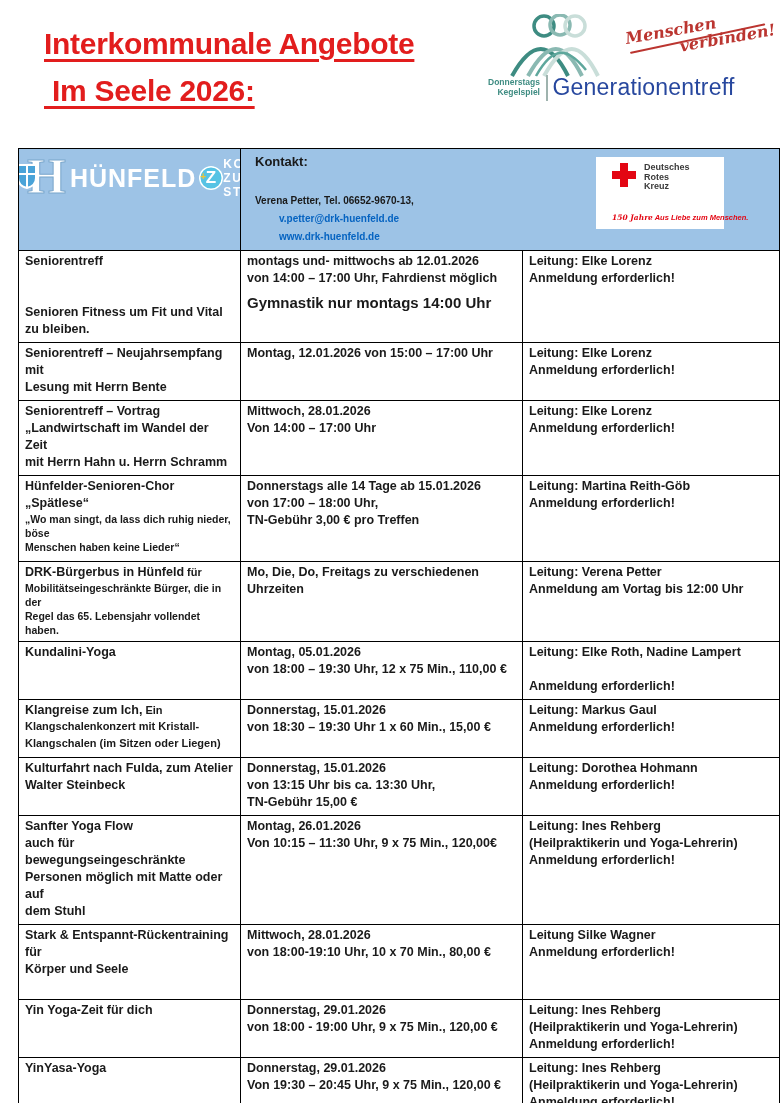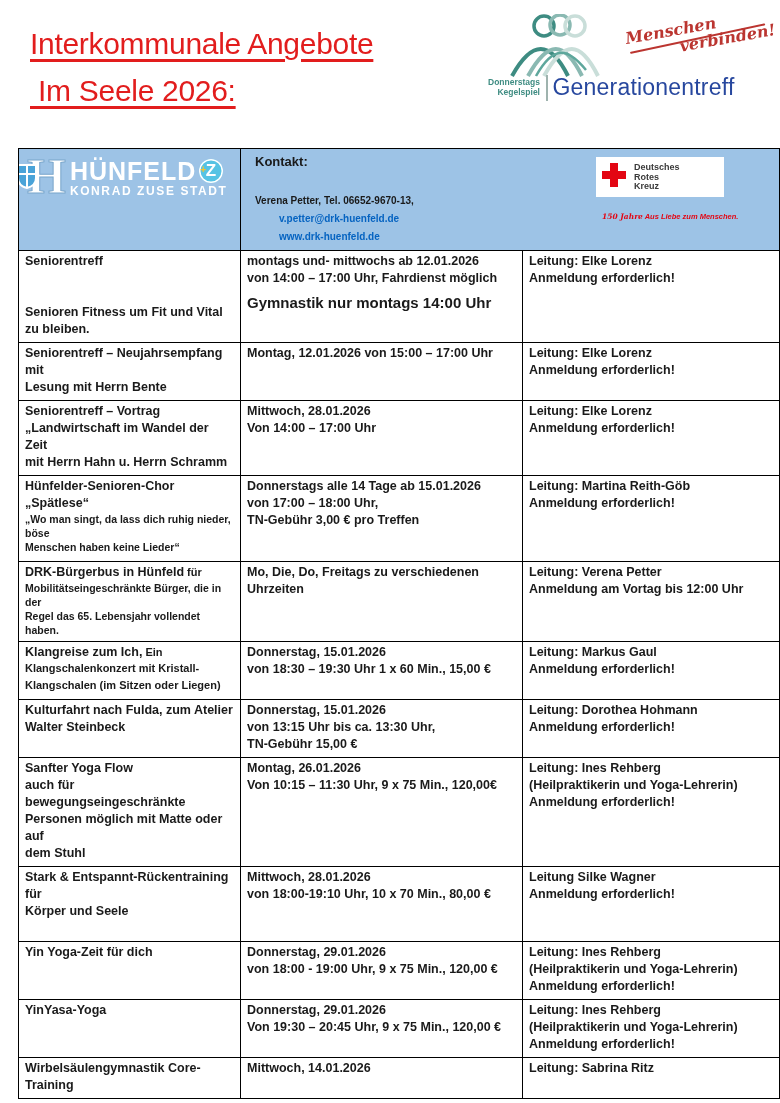--- a/index.html
+++ b/index.html
@@ -5,21 +5,21 @@
   :root{
     --title-red:#e21d1d; --link-blue:#0563c1; --header-bg:#9dc3e6; --border:#000000;
     --drk-red:#e30613; --logo-blue:#27479e; --logo-teal:#3e8c82; --slogan-red:#bb3530; --text:#1a1a1a;
   }
   *{box-sizing:border-box;}
   html,body{margin:0;padding:0;}
   body{width:780px;height:1103px;background:#ffffff;font-family:"Liberation Sans",sans-serif;overflow:hidden;}
   .page{position:relative;width:780px;height:1103px;background:#fff;}
 
   
-  .title{position:absolute;left:30px;top:20px;color:var(--title-red);font-weight:normal;font-size:30px;line-height:47px;letter-spacing:-0.3px;}
+  .title{position:absolute;left:44px;top:20px;color:var(--title-red);font-weight:bold;font-size:30px;line-height:47px;letter-spacing:-0.3px;}
   .title .tline{text-decoration:underline;text-decoration-thickness:3px;text-underline-offset:5px;white-space:pre;}
 
   
   .gen-logo{position:absolute;left:478px;top:12px;width:290px;height:105px;}
   .gen-figures{position:absolute;left:28px;top:2px;}
   .gen-bottom{position:absolute;left:0;top:62px;display:flex;align-items:center;}
   .gen-small{color:var(--logo-teal);font-size:8.5px;font-weight:bold;line-height:9.5px;text-align:right;width:62px;}
   .gen-div{width:1.5px;height:26px;background:#9fb3ae;margin:0 5px 0 6px;}
   .gen-name{color:var(--logo-blue);font-size:23px;font-weight:normal;letter-spacing:0.2px;}
   .gen-slogan{position:absolute;left:148px;top:6px;transform:rotate(-10deg);color:var(--slogan-red);
@@ -37,31 +37,31 @@
   .line.lg{font-size:15px;margin-top:6px;line-height:20px;}
   .line.sm{font-size:10.5px;line-height:14px;}
   .line.md{font-size:11px;line-height:15px;}
   .sm-inline{font-size:11px;}
 
   
   tr.head-row td{background:var(--header-bg);height:70px;position:relative;}
   .hu-logo{display:flex;align-items:center;gap:4px;padding-left:2px;}
   .hu-h{position:relative;color:#fff;font-size:50px;font-weight:bold;line-height:50px;font-family:"Liberation Serif",serif;-webkit-text-stroke:1px #7aa7cc;}
   .hu-shield{position:absolute;left:-2px;top:14px;}
-  .hu-text{display:flex;flex-direction:column;margin-top:4px;}
+  .hu-text{display:flex;margin-top:4px;}
   .hu-name{color:#fff;font-size:25px;font-weight:bold;letter-spacing:1px;line-height:26px;display:flex;align-items:center;gap:3px;}
   .hu-z{display:inline-flex;align-items:center;justify-content:center;width:24px;height:24px;border-radius:50%;
         background:#56c3e4;color:#fff;font-size:17px;font-weight:bold;box-shadow:0 0 0 1.5px #ffffff inset;position:relative;}
   .hu-z::before{content:"+";position:absolute;left:1px;top:-2px;color:#f4c430;font-size:10px;}
   .hu-sub{color:#fff;font-size:12px;letter-spacing:1.6px;line-height:14px;}
   .kontakt{padding:2px 2px 0 8px;}
   .k-label{font-size:13px;font-weight:bold;line-height:17px;}
   .k-line{font-size:10px;font-weight:bold;line-height:18px;margin-top:22px;}
   .k-link{display:block;color:var(--link-blue);font-size:10px;font-weight:bold;line-height:18px;cursor:pointer;margin-left:24px;}
-  .drk-box{position:absolute;left:355px;top:8px;width:128px;height:40px;background:#fff;padding:5px 4px 2px 6px;
+  .drk-box{position:absolute;left:355px;top:8px;width:128px;height:72px;background:#fff;padding:5px 4px 2px 16px;
            display:grid;grid-template-columns:26px 1fr;grid-template-rows:auto auto;column-gap:6px;}
   .drk-cross{position:relative;width:24px;height:24px;margin-top:1px;}
   .drk-cross::before{content:"";position:absolute;left:8px;top:0;width:8px;height:24px;background:var(--drk-red);}
   .drk-cross::after{content:"";position:absolute;left:0;top:8px;width:24px;height:8px;background:var(--drk-red);}
   .drk-text{font-size:9px;font-weight:bold;color:#3a3a3a;line-height:9.5px;margin-top:1px;}
   .drk-tagline{grid-column:1 / span 2;color:var(--drk-red);font-size:7.5px;font-style:italic;margin-top:16px;white-space:nowrap;}
   .drk-150{font-family:"DejaVu Serif",serif;font-weight:bold;}
 </style>
 </head>
 <body>
@@ -219,20 +219,34 @@
       <td class="c2">
             <div class="line">Mo, Die, Do, Freitags zu verschiedenen</div>
             <div class="line">Uhrzeiten</div>
           </td>
       <td class="c3">
             <div class="line">Leitung: Verena Petter</div>
             <div class="line">Anmeldung am Vortag bis 12:00 Uhr</div>
           </td>
     </tr>
 
+    <tr>
+      <td class="c1">
+            <div class="line">Kundalini-Yoga</div>
+          </td>
+      <td class="c2">
+            <div class="line">Montag, 05.01.2026</div>
+            <div class="line">von 18:00 – 19:30 Uhr, 12 x 75 Min., 110,00 €</div>
+          </td>
+      <td class="c3">
+            <div class="line">Leitung: Elke Roth, Nadine Lampert</div>
+            <div class="line">&nbsp;</div>
+            <div class="line">Anmeldung erforderlich!</div>
+          </td>
+    </tr>
 
     <tr>
       <td class="c1">
             <div class="line">Klangreise zum Ich,<span class="sm-inline"> Ein</span></div>
             <div class="line md">Klangschalenkonzert mit Kristall-</div>
             <div class="line md">Klangschalen (im Sitzen oder Liegen)</div>
           </td>
       <td class="c2">
             <div class="line">Donnerstag, 15.01.2026</div>
             <div class="line">von 18:30 – 19:30 Uhr 1 x 60 Min., 15,00 €</div>

